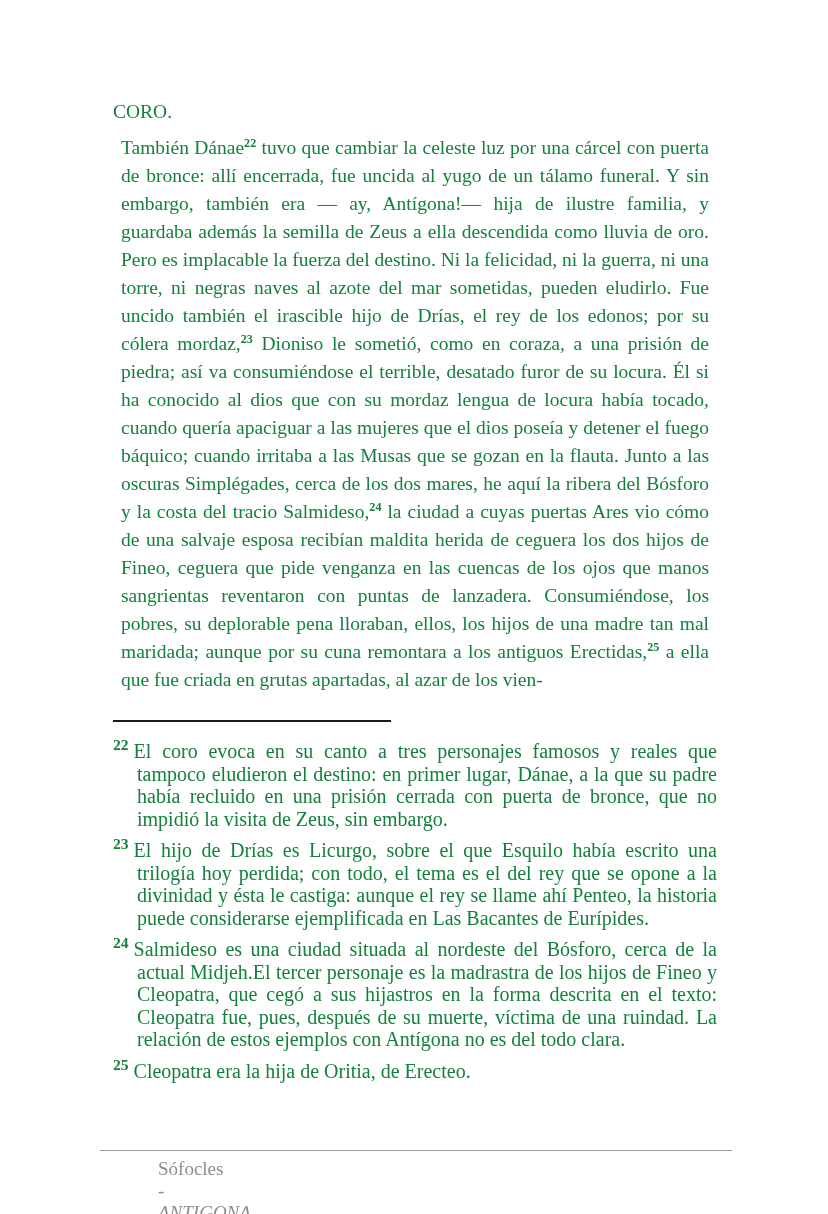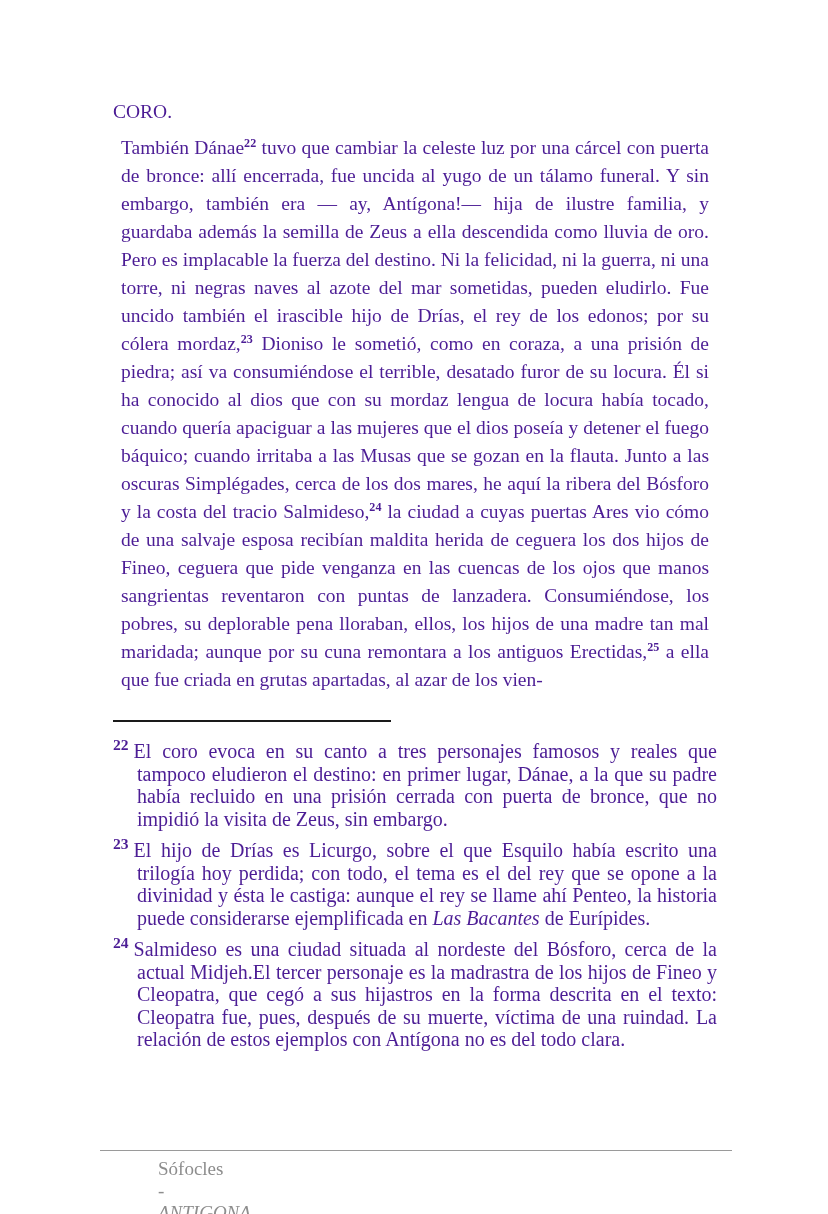--- a/index.html
+++ b/index.html
@@ -12,21 +12,21 @@
     height: 1214px;
     position: relative;
     font-family: "Liberation Serif", "DejaVu Serif", serif;
     overflow: hidden;
   }
   .content {
     position: absolute;
     left: 113px;
     top: 98px;
     width: 604px;
-    color: #4c1d95;
+    color: #15803d;
   }
   .heading {
     font-size: 19.5px;
     line-height: 28px;
     margin: 0;
     font-weight: normal;
   }
   .main-paragraph {
     font-size: 19.5px;
     line-height: 28px;
@@ -56,21 +56,20 @@
     margin-bottom: 9px;
   }
   .footnote sup.fn-num {
     font-size: 0.78em;
     font-weight: bold;
     line-height: 0;
     vertical-align: super;
     margin-right: 5px;
   }
   .footnote .italic {
-    font-style: italic;
   }
   .footer {
     position: absolute;
     left: 100px;
     top: 1150px;
     width: 632px;
     border-top: 1.5px solid #9a9a9a;
     color: #8d8d8d;
     font-size: 19px;
   }
@@ -98,20 +97,21 @@
   <hr class="footnote-separator">
 
   <div class="footnotes">
 
     <div class="footnote"><sup class="fn-num">22</sup><span>El coro evoca en su canto a tres personajes famosos y reales que tampoco eludieron el destino: en primer lugar, Dánae, a la que su padre había recluido en una prisión cerrada con puerta de bronce, que no impidió la visita de Zeus, sin embargo.</span></div>
 
     <div class="footnote"><sup class="fn-num">23</sup><span>El hijo de Drías es Licurgo, sobre el que Esquilo había escrito una trilogía hoy perdida; con todo, el tema es el del rey que se opone a la divinidad y ésta le castiga: aunque el rey se llame ahí Penteo, la historia puede considerarse ejemplificada en </span><span class="italic">Las Bacantes</span><span> de Eurípides.</span></div>
 
     <div class="footnote"><sup class="fn-num">24</sup><span>Salmideso es una ciudad situada al nordeste del Bósforo, cerca de la actual Midjeh.El tercer personaje es la madrastra de los hijos de Fineo y Cleopatra, que cegó a sus hijastros en la forma descrita en el texto: Cleopatra fue, pues, después de su muerte, víctima de una ruindad. La relación de estos ejemplos con Antígona no es del todo clara.</span></div>
 
+    <div class="footnote"><sup class="fn-num">25</sup><span>Cleopatra era la hija de Oritia, de Erecteo.</span></div>
 
   </div>
 
 </div>
 
 <div class="footer">
   <div class="footer-row">
     <span class="footer-author">Sófocles</span>
     <span class="footer-dash">-</span>
     <span class="footer-title">ANTIGONA</span>

